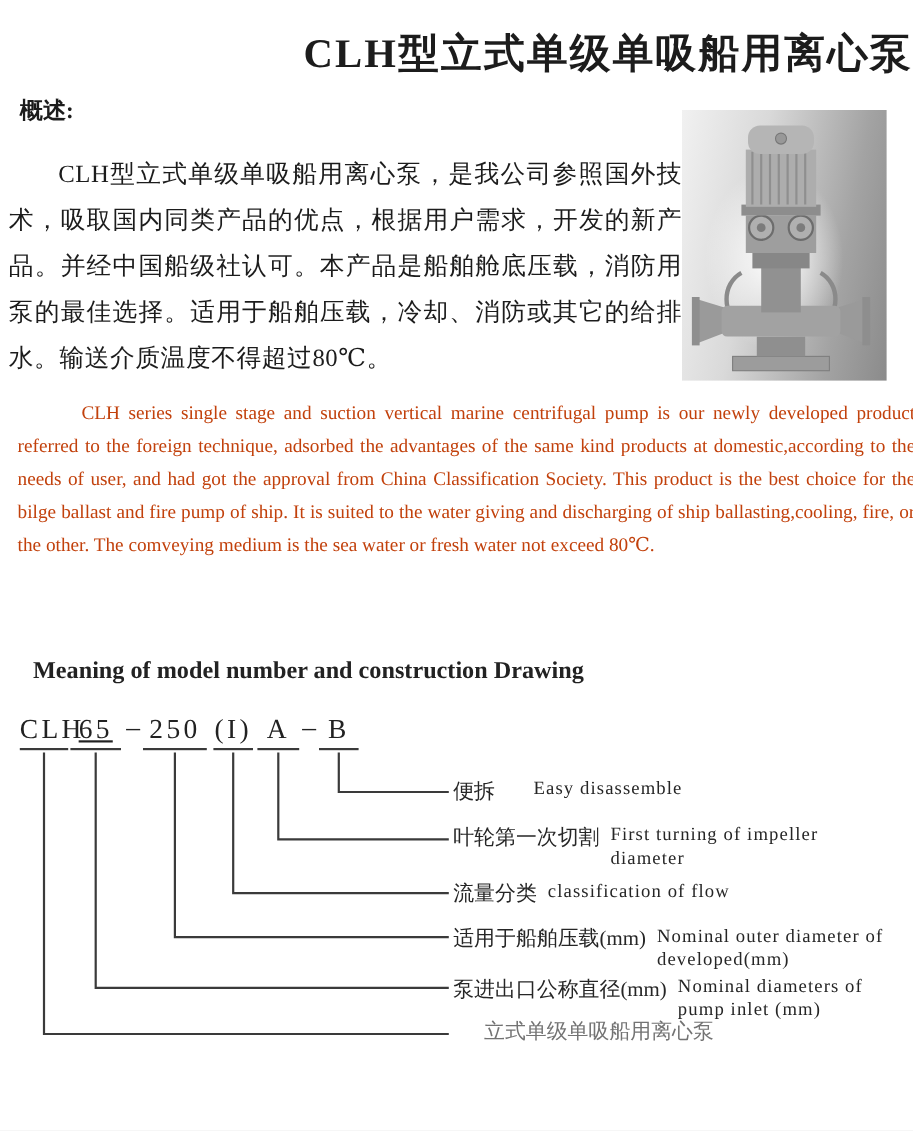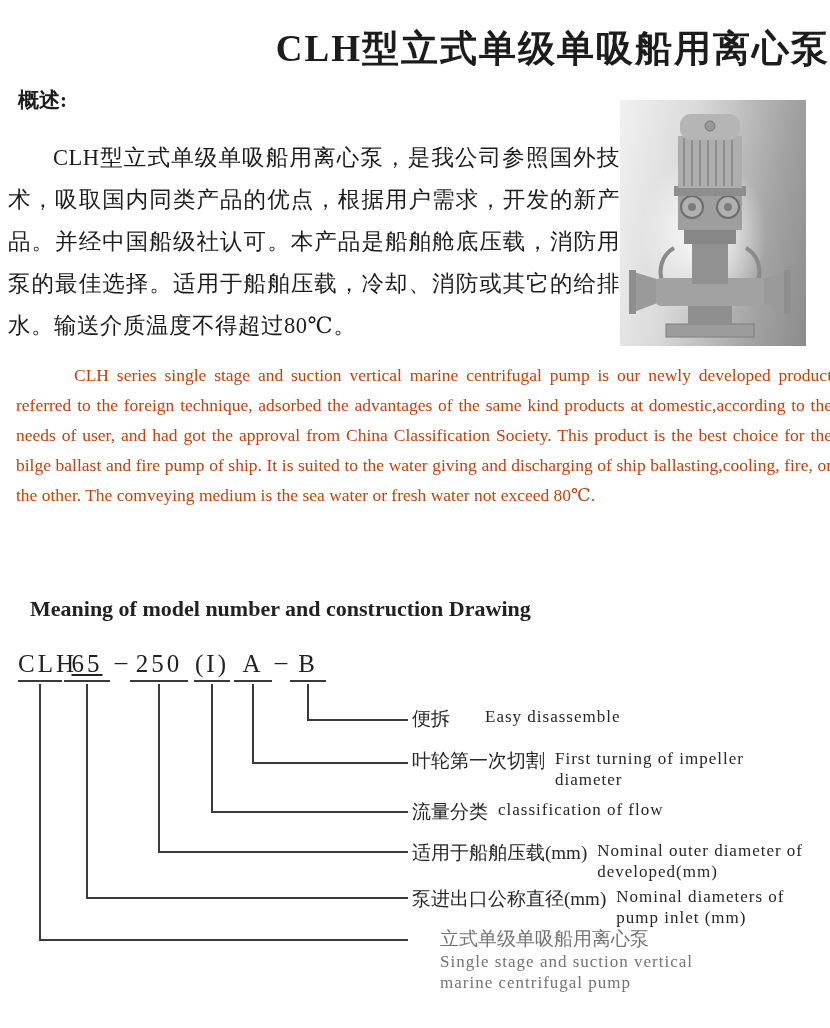--- a/index.html
+++ b/index.html
@@ -163,19 +163,15 @@
   <div class="lab" style="top:886px;">
     <span class="cn">泵进出口公称直径(mm)</span>
     <span class="en">
       <span>Nominal diameters of</span><br>
       <span>pump inlet (mm)</span>
     </span>
   </div>
 
   <div class="lab-block" style="top:926px;">
     <div class="cn">立式单级单吸船用离心泵</div>
-    <div class="en">
-      <span>Single stage and suction vertical</span><br>
-      <span>marine centrifugal pump</span>
-    </div>
   </div>
 
 </div>
 
 </body></html>

